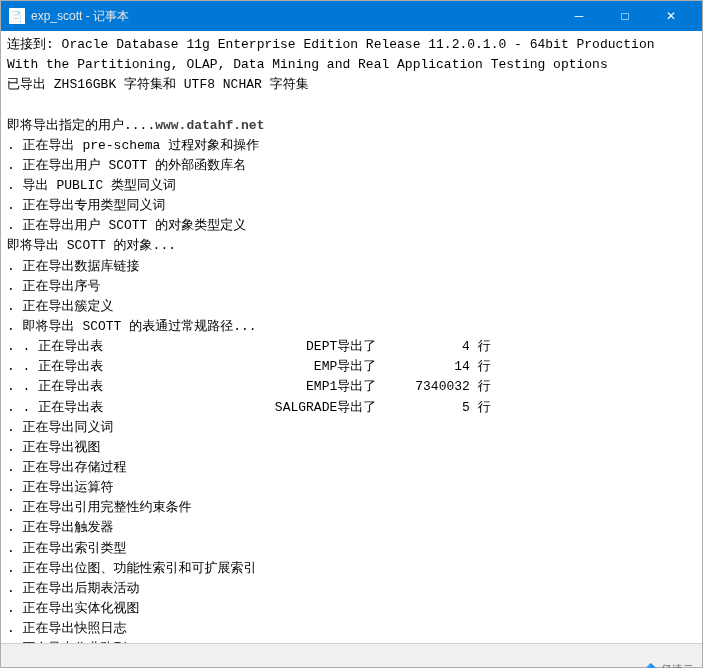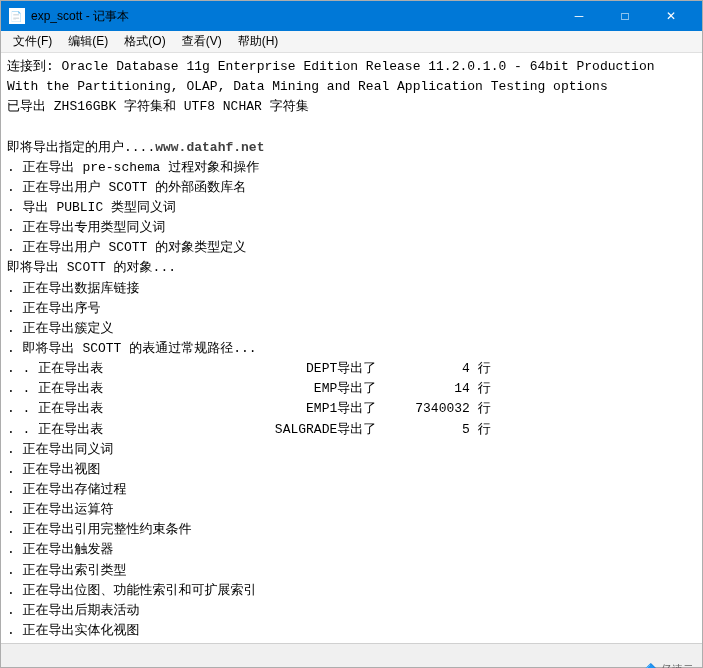--- a/index.html
+++ b/index.html
@@ -47,21 +47,21 @@
       height: 16px;
       background: #fff;
       display: flex;
       align-items: center;
       justify-content: center;
       font-size: 10px;
       color: #0078d7;
     }
 
     .title-bar-text {
-      color: #000000;
+      color: #e5e5e5;
       font-size: 12px;
       font-family: 'Microsoft YaHei', sans-serif;
     }
 
     .title-bar-controls {
       display: flex;
       gap: 0;
     }
 
     .title-btn {
@@ -163,27 +163,20 @@
       <div class="title-bar-icon">📄</div>
       <span class="title-bar-text">exp_scott - 记事本</span>
     </div>
     <div class="title-bar-controls">
       <button class="title-btn">─</button>
       <button class="title-btn">□</button>
       <button class="title-btn close">✕</button>
     </div>
   </div>
 
-  <div class="menu-bar">
-    <div class="menu-item">文件(F)</div>
-    <div class="menu-item">编辑(E)</div>
-    <div class="menu-item">格式(O)</div>
-    <div class="menu-item">查看(V)</div>
-    <div class="menu-item">帮助(H)</div>
-  </div>
 
   <div class="content-area">
     <div class="text-content">连接到: Oracle Database 11g Enterprise Edition Release 11.2.0.1.0 - 64bit Production
 With the Partitioning, OLAP, Data Mining and Real Application Testing options
 已导出 ZHS16GBK 字符集和 UTF8 NCHAR 字符集
 
 即将导出指定的用户....<span class="watermark">www.datahf.net</span>
 . 正在导出 pre-schema 过程对象和操作
 . 正在导出用户 SCOTT 的外部函数库名
 . 导出 PUBLIC 类型同义词

